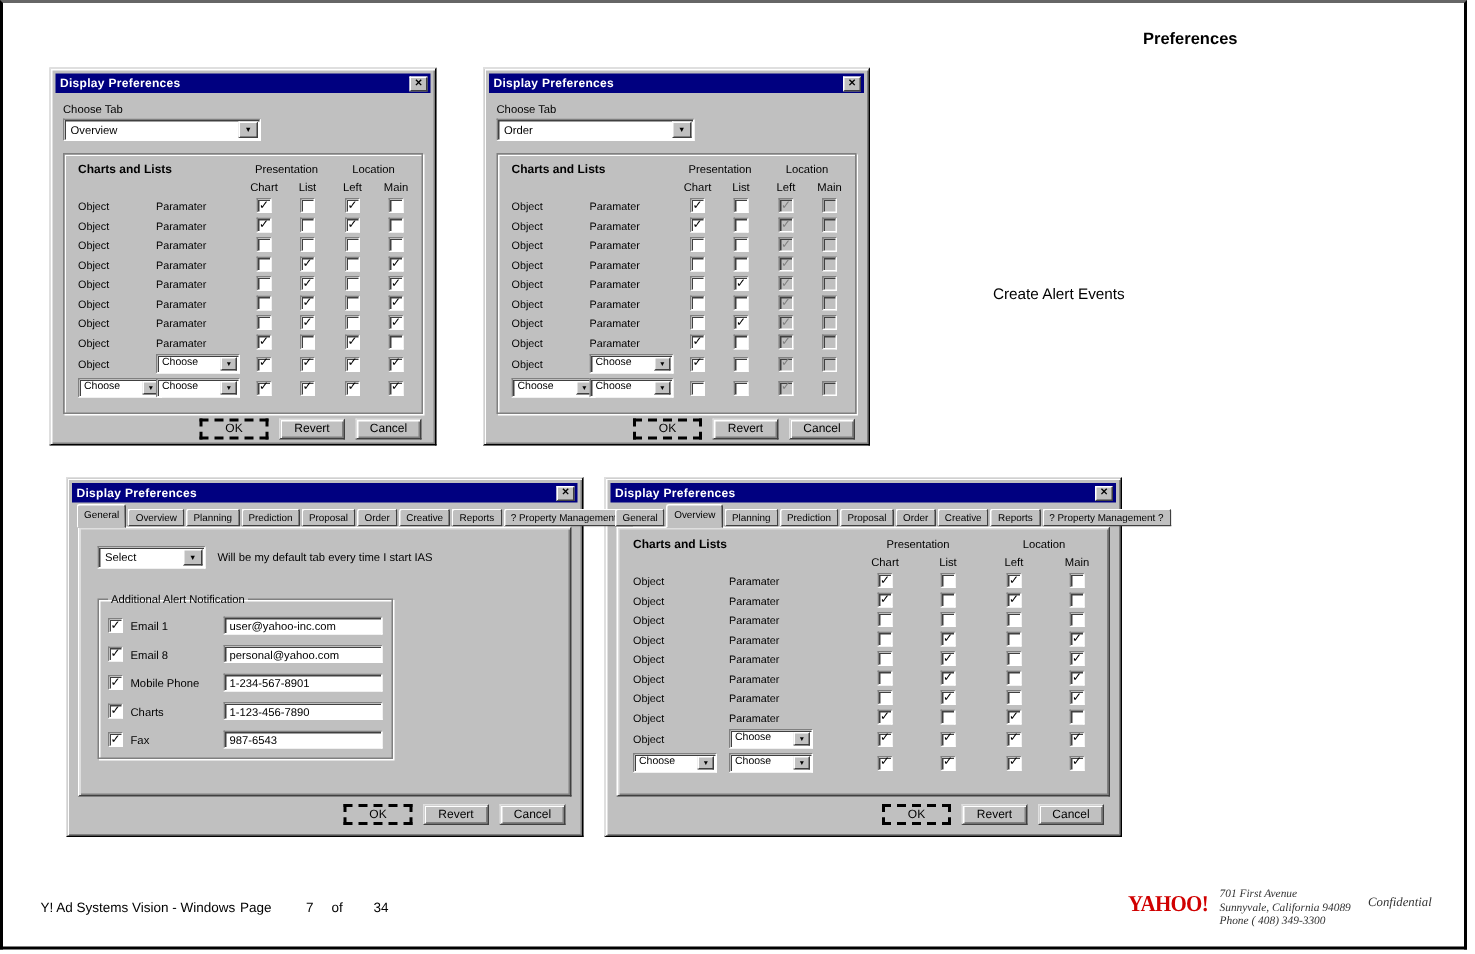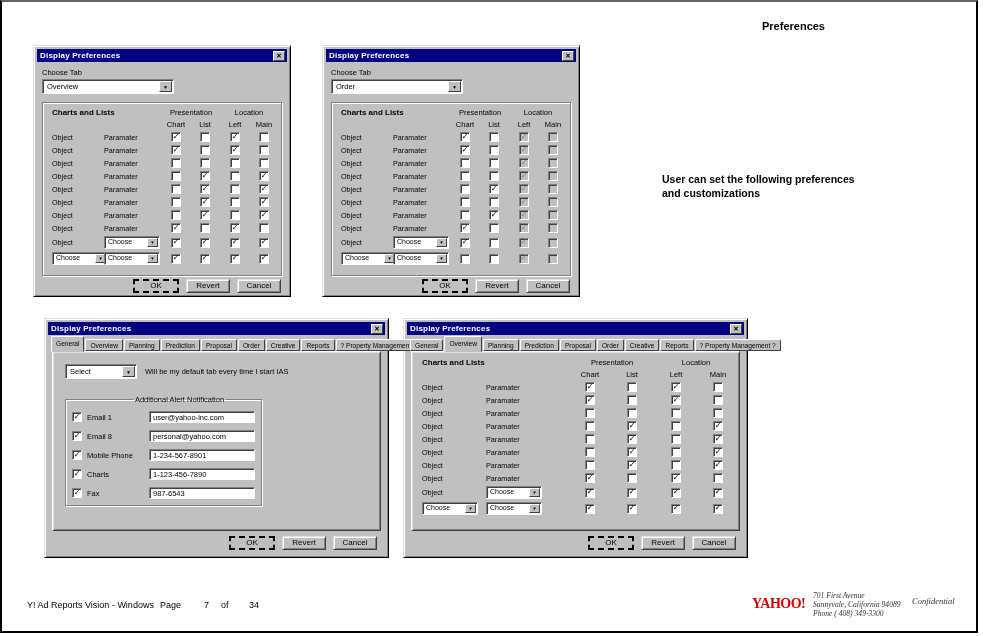--- a/index.html
+++ b/index.html
@@ -69,21 +69,21 @@
          padding:0 4px; margin-right:1px; border:1px solid; border-color:#fff #404040 #404040 #fff;
          border-radius:2px 2px 0 0; }
   .tab.active { height:16px; line-height:14px; margin-bottom:-1px; border-bottom:1px solid #c0c0c0; z-index:3; }
   .tabpanel { position:relative; margin:0 4px; background:#c0c0c0;
               border:1px solid; border-color:#fff #404040 #404040 #fff;
               box-shadow: inset 1px 1px 0 #dfdfdf, inset -1px -1px 0 #808080; }
 
   
   .default-row { display:flex; align-items:center; margin:12px 0 0 12px; }
   .alert-group { margin:16px 0 0 12px; width:192px; padding:0 6px 6px 6px; }
-  .alert-group legend { font-size:7.5px; padding:0 2px; margin-left:16px;text-align:center; }
+  .alert-group legend { font-size:7.5px; padding:0 2px; margin-left:0; }
   .alert-row { display:flex; align-items:center; margin-top:7px; }
   .alert-row .fl { font-size:7.5px; width:62px; margin-left:5px; }
   .tf { width:106px; height:12px; background:#fff; font-size:7.5px; padding:1px 3px;
         border:1px solid; border-color:#808080 #fff #fff #808080;
         box-shadow: inset 1px 1px 0 #404040; font-family:"Liberation Sans",sans-serif; }
 
   
   .annotation { position:absolute; left:662px; top:173px; width:212px; }
   .annotation .head { font-size:10.5px; font-weight:bold; line-height:1.3; }
   .annotation .item { font-size:10.2px; line-height:1.3; width:200px; }
@@ -599,24 +599,24 @@
       </div>
       <div class="btnrow" style="right:8px; bottom:4px;">
         <button class="btn default w-ok">OK</button>
         <button class="btn w-btn">Revert</button>
         <button class="btn w-btn">Cancel</button>
       </div>
     </div>
   </div>
 
   <div class="annotation">
-    <div class="head">User can set the following preferences and customizations</div>
+    <div class="item i3">Create Alert Events</div>
   </div>
 
-  <span class="f-doc">Y! Ad Reports Vision - Windows</span>
+  <span class="f-doc">Y! Ad Systems Vision - Windows</span>
   <span class="f-page">Page</span>
   <span class="f-n1">7</span>
   <span class="f-of">of</span>
   <span class="f-n2">34</span>
   <span class="f-logo">YAHOO!</span>
   <div class="f-addr">
     <div>701 First Avenue</div>
     <div>Sunnyvale, California 94089</div>
     <div>Phone ( 408) 349-3300</div>
   </div>

